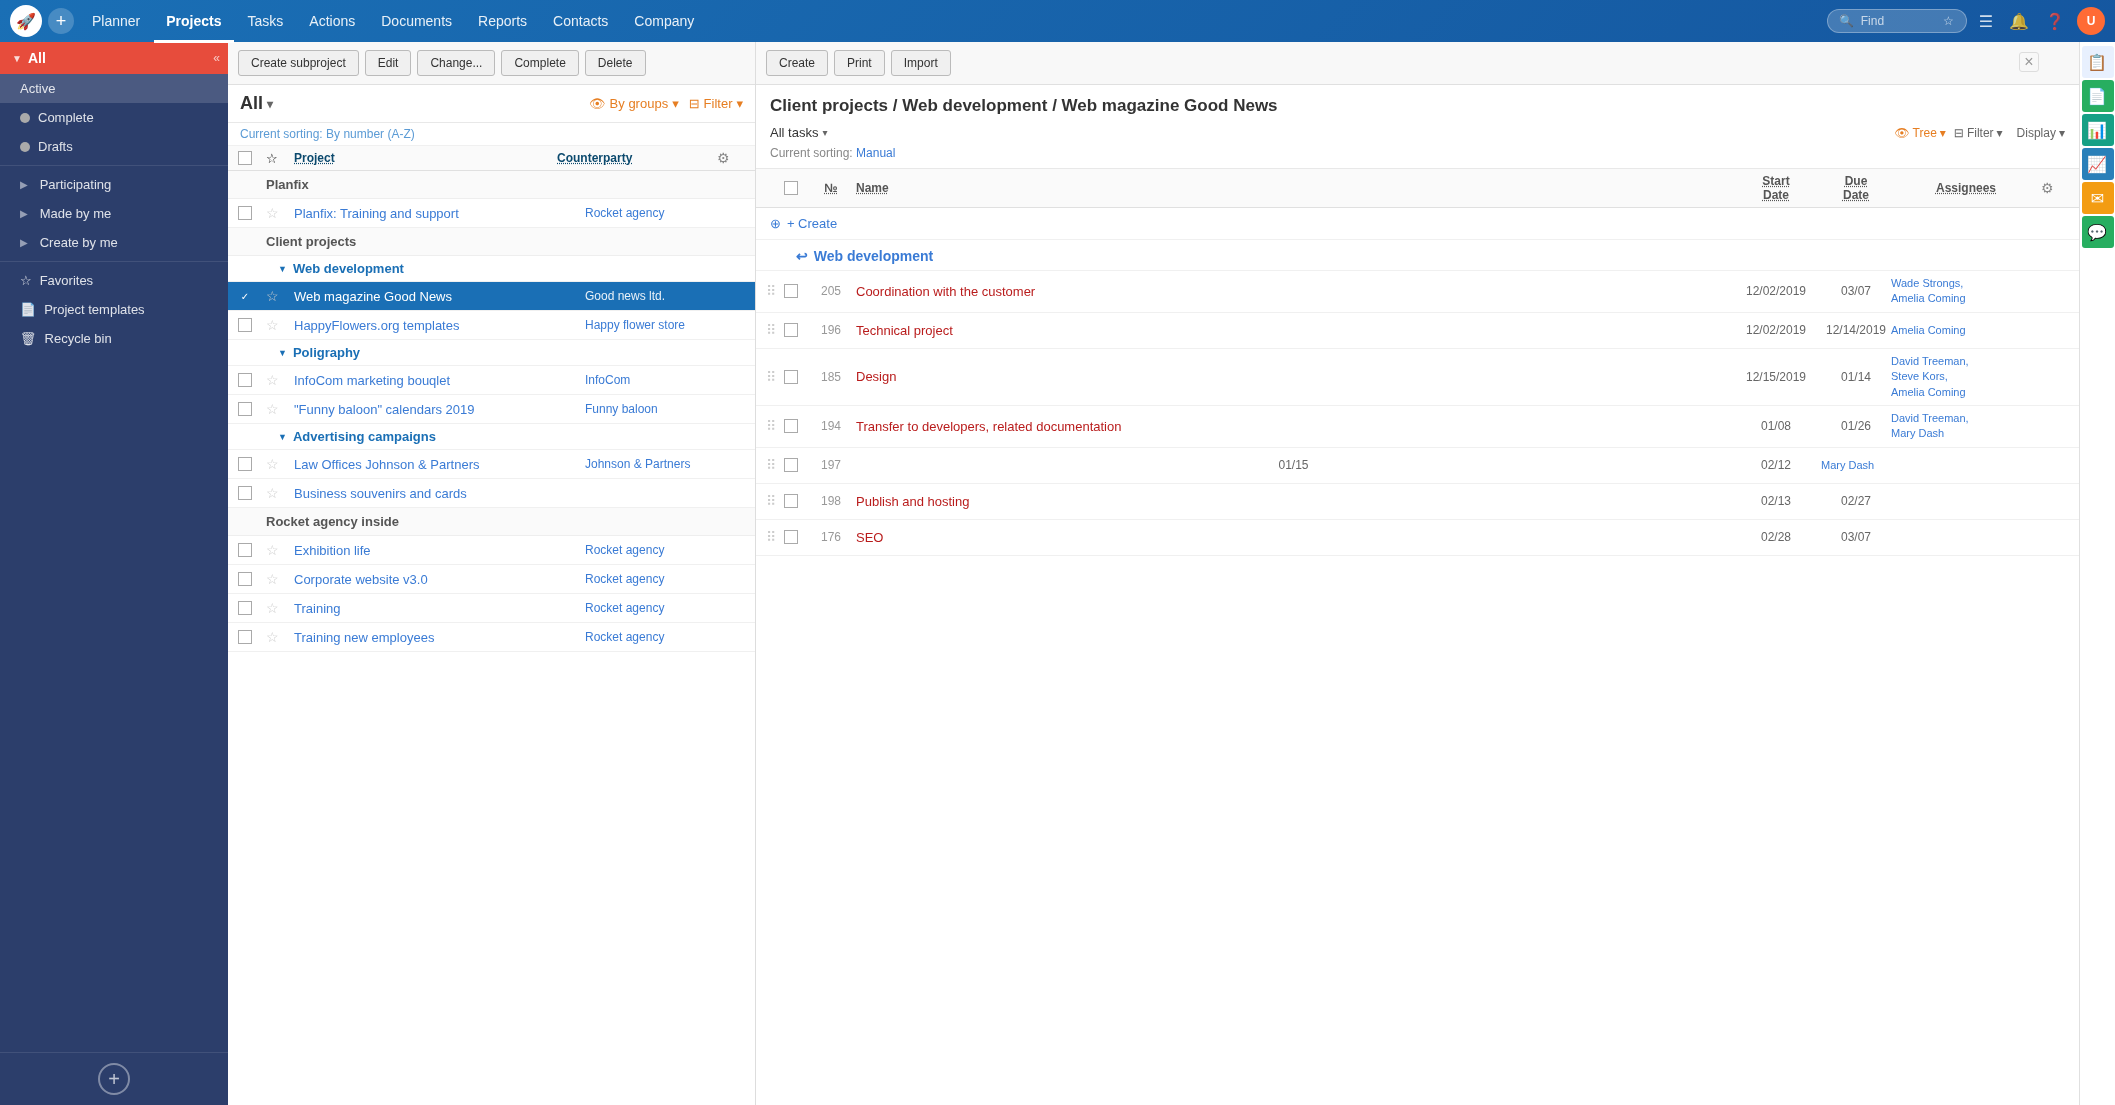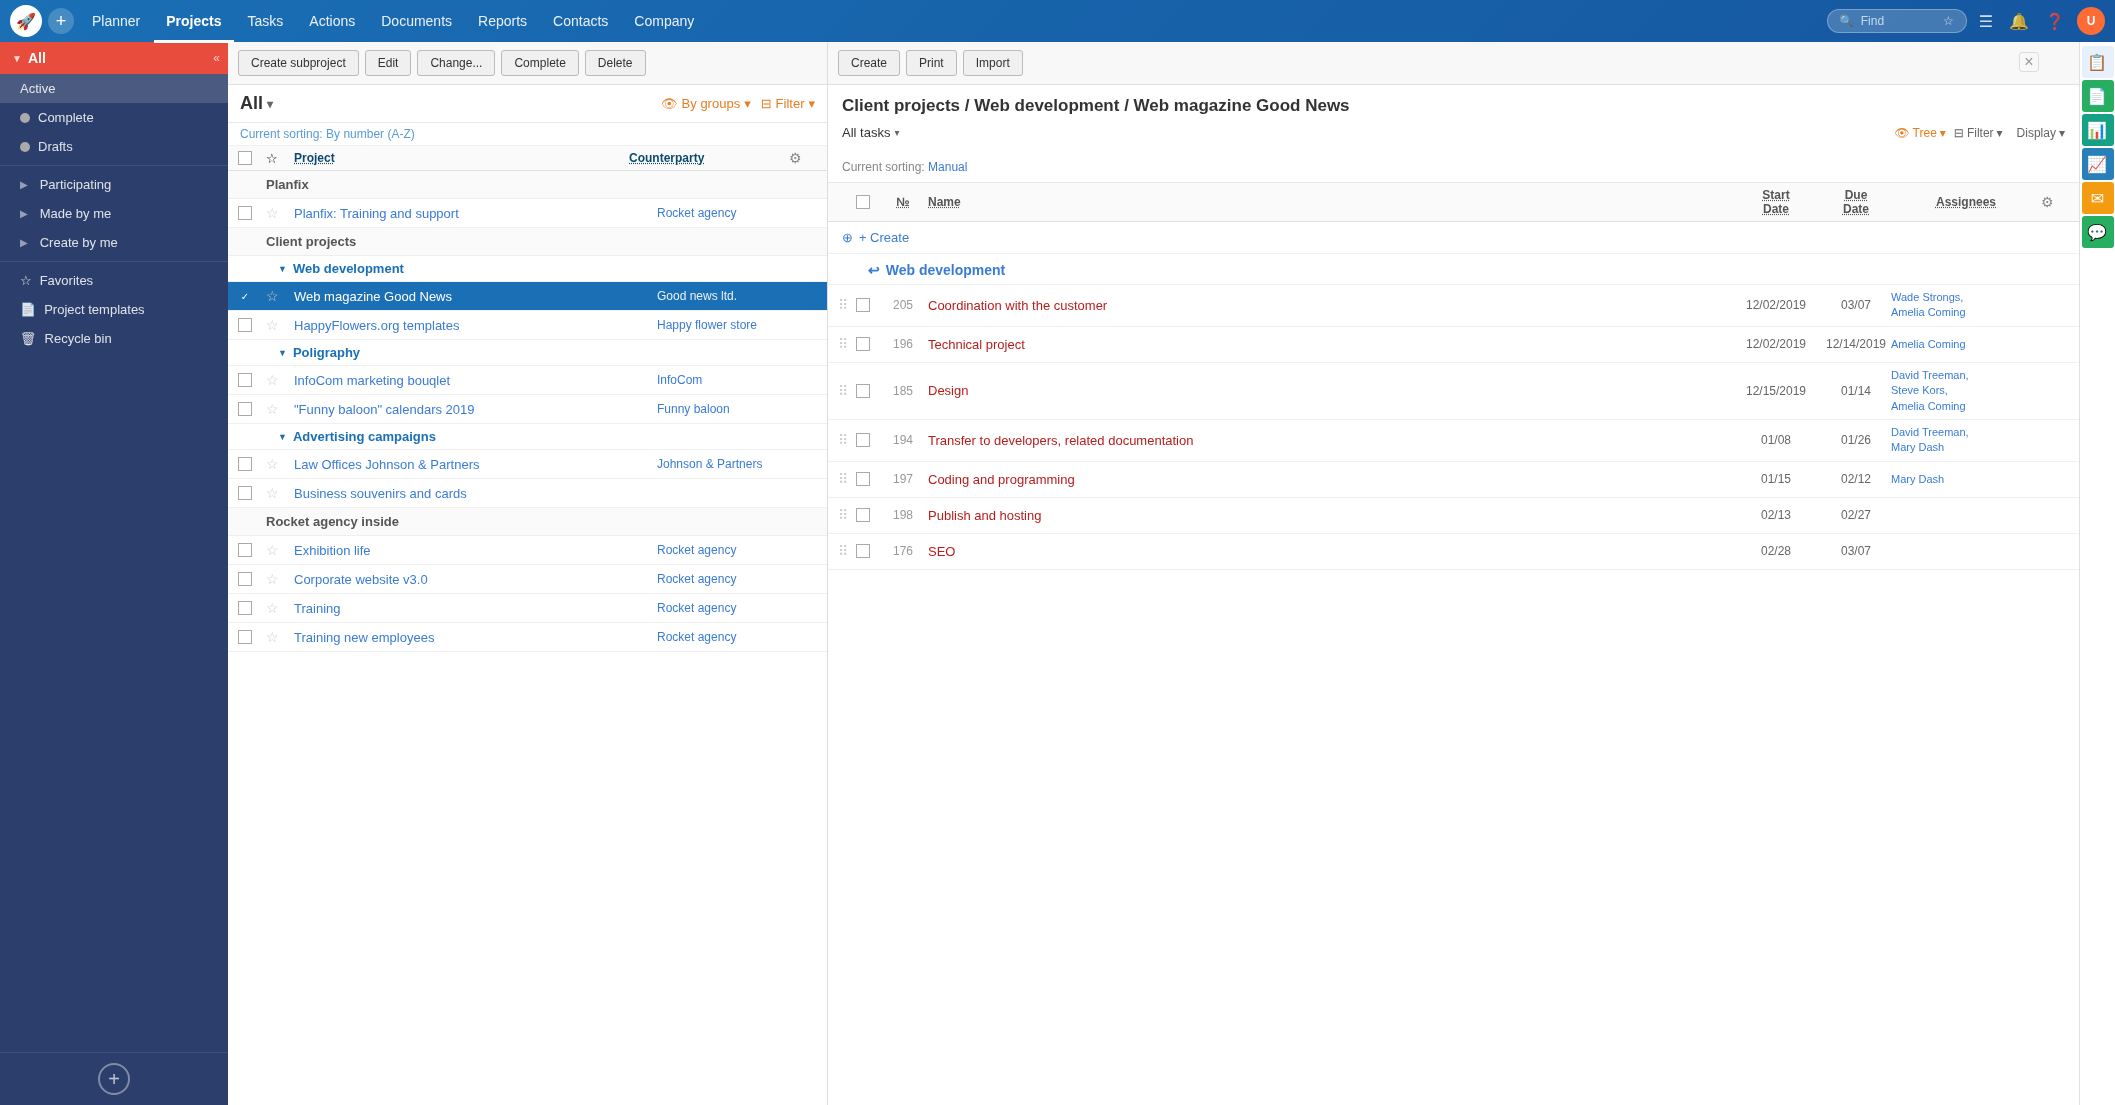--- a/index.html
+++ b/index.html
@@ -148,21 +148,21 @@
 
     
     .content-area {
       flex: 1;
       display: flex;
       overflow: hidden;
     }
 
     
     .project-list-panel {
-      width: 600px;
+      width: 528px;
       background: white;
       display: flex;
       flex-direction: column;
       border-right: 1px solid #ddd;
       flex-shrink: 0;
     }
     .toolbar {
       padding: 8px 10px;
       border-bottom: 1px solid #e0e0e0;
       display: flex;
@@ -646,21 +646,21 @@
               <span>⊟</span>
               <span>Filter</span>
               <span>▾</span>
             </div>
             <div class="display-btn">
               <span>Display</span>
               <span>▾</span>
             </div>
           </div>
         </div>
-        <div style="font-size:12px;color:#888;margin-top:20px;">
+        <div style="font-size:12px;color:#888;margin-top:6px;">
           <span>Current sorting:</span>
           <span style="color:#3a7bd5;cursor:pointer;">Manual</span>
         </div>
       </div>
 
       <div class="task-col-headers">
         <div></div>
         <div style="width:14px;height:14px;border:1px solid #aaa;background:white;"></div>
         <div class="task-col-header">№</div>
         <div class="task-col-header name">Name</div>
@@ -715,21 +715,20 @@
           <div class="task-num">194</div>
           <div class="task-name">Transfer to developers, related documentation</div>
           <div class="task-date">01/08</div>
           <div class="task-date">01/26</div>
           <div class="task-assignees">David Treeman,<br>Mary Dash</div>
         </div>
         <div class="task-row">
           <div class="drag-handle">⠿</div>
           <div class="task-checkbox"></div>
           <div class="task-num">197</div>
-          <div class="task-name">Coding and programming</div>
           <div class="task-date">01/15</div>
           <div class="task-date">02/12</div>
           <div class="task-assignees">Mary Dash</div>
         </div>
         <div class="task-row">
           <div class="drag-handle">⠿</div>
           <div class="task-checkbox"></div>
           <div class="task-num">198</div>
           <div class="task-name">Publish and hosting</div>
           <div class="task-date">02/13</div>

